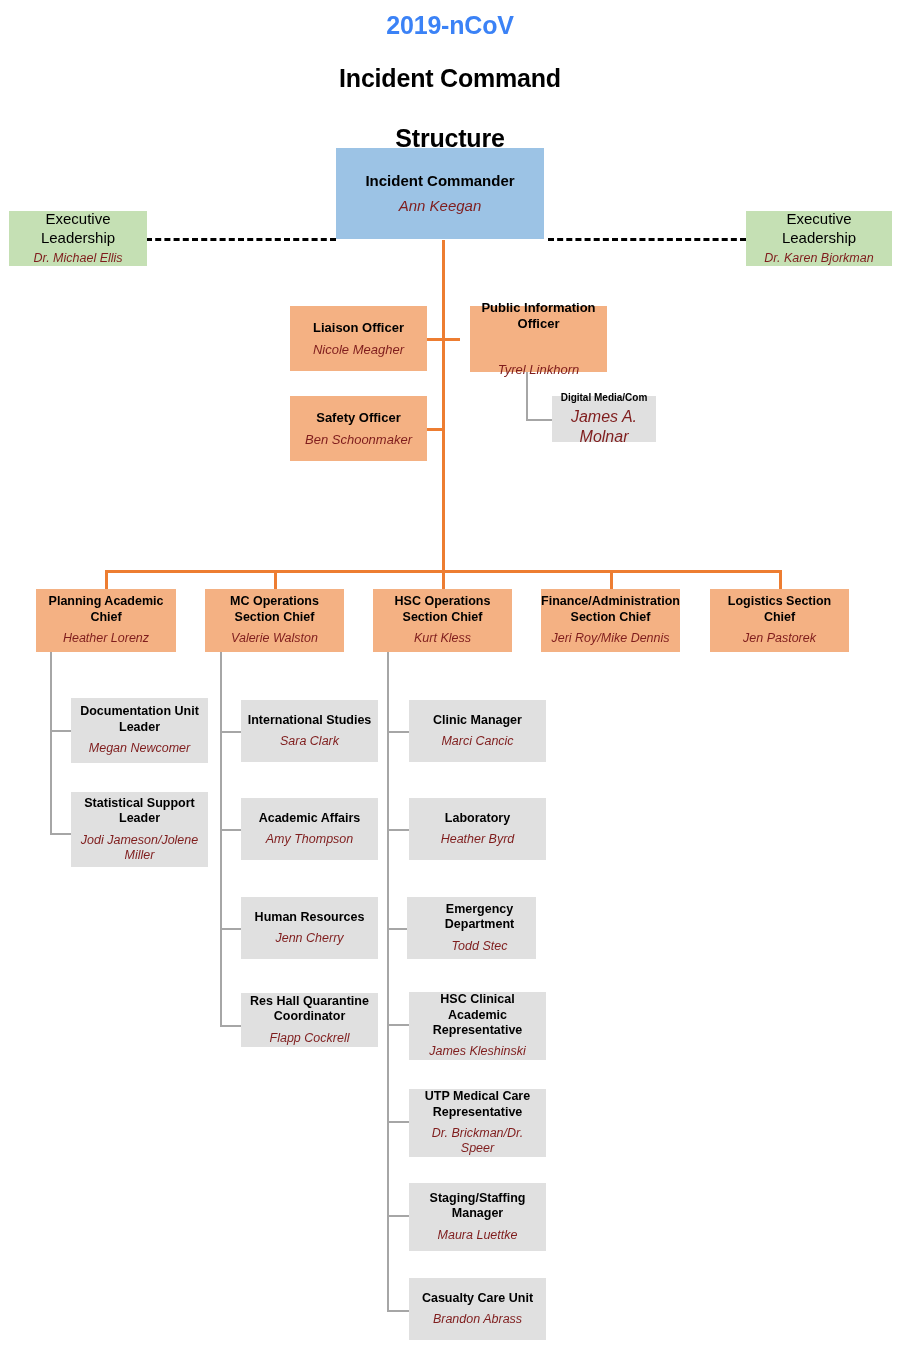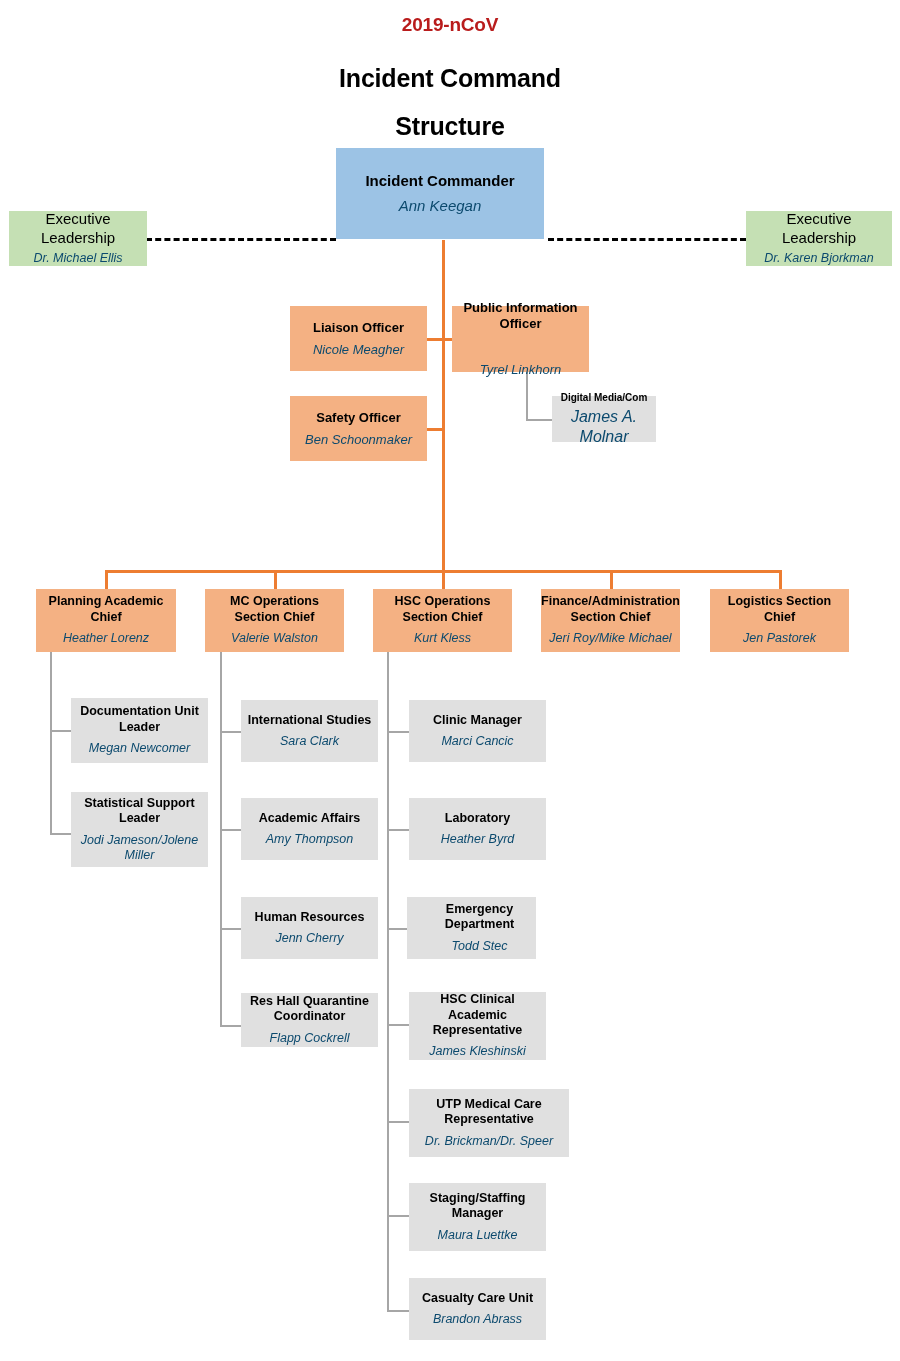--- a/index.html
+++ b/index.html
@@ -19,23 +19,23 @@
 
   
   .title-block {
     position: absolute;
     left: 0;
     top: 8px;
     width: 900px;
     text-align: center;
   }
   .title-line1 {
-    font-size: 19px;
+    font-size: 25px;
     font-weight: bold;
-    color: #b91c1c;
+    color: #3b82f6;
     line-height: 34px;
     letter-spacing: -0.2px;
   }
   .title-line2 {
     font-size: 25px;
     font-weight: bold;
     color: #000000;
     line-height: 44px;
     margin-top: 14px;
     letter-spacing: -0.2px;
@@ -52,21 +52,21 @@
     padding: 4px 6px;
     z-index: 5;
   }
   .node .role {
     font-weight: bold;
     color: #000000;
     line-height: 1.23;
   }
   .node .person {
     font-style: italic;
-    color: #0c4a6e;
+    color: #7f1d1d;
     line-height: 1.23;
     margin-top: 6px;
   }
 
   
   .blue   { background: #9cc3e5; }
   .orange { background: #f4b183; }
   .green  { background: #c5e0b4; }
   .gray   { background: #e0e0e0; }
 
@@ -103,21 +103,21 @@
   }
 </style>
 </head>
 <body>
 
 <div id="chart-root">
 
   <div class="title-block">
     <div class="title-line1">2019-nCoV</div>
     <div class="title-line2">Incident Command</div>
-    <div class="title-line2" style="margin-top:4px;">Structure</div>
+    <div class="title-line2" style="margin-top:16px;">Structure</div>
   </div>
 
   <div class="dashed-line" style="left:146px; top:238px; width:190px;"></div>
   <div class="dashed-line" style="left:548px; top:238px; width:198px;"></div>
 
   <div class="conn v-orange" style="left:442px; top:240px; height:332px;"></div>
 
   <div class="conn h-orange" style="left:415px; top:338px; width:28px;"></div>
   <div class="conn h-orange" style="left:442px; top:338px; width:18px;"></div>
 
@@ -165,21 +165,21 @@
   <div class="node green fs-exec" style="left:746px; top:211px; width:146px; height:55px;">
     <div class="role">Executive Leadership</div>
     <div class="person">Dr. Karen Bjorkman</div>
   </div>
 
   <div class="node orange fs-staff" style="left:290px; top:306px; width:137px; height:65px;">
     <div class="role">Liaison Officer</div>
     <div class="person">Nicole Meagher</div>
   </div>
 
-  <div class="node orange fs-staff" style="left:452px; top:306px; width:137px; height:66px;gap:24px;">
+  <div class="node orange fs-staff" style="left:470px; top:306px; width:137px; height:66px;gap:24px;">
     <div class="role">Public Information Officer</div>
     <div class="person">Tyrel Linkhorn</div>
   </div>
 
   <div class="node orange fs-staff" style="left:290px; top:396px; width:137px; height:65px;">
     <div class="role">Safety Officer</div>
     <div class="person">Ben Schoonmaker</div>
   </div>
 
   <div class="node gray fs-tiny" style="left:552px; top:396px; width:104px; height:46px;">
@@ -197,21 +197,21 @@
     <div class="person">Valerie Walston</div>
   </div>
 
   <div class="node orange fs-chief" style="left:373px; top:589px; width:139px; height:63px;">
     <div class="role">HSC Operations Section Chief</div>
     <div class="person">Kurt Kless</div>
   </div>
 
   <div class="node orange fs-chief" style="left:541px; top:589px; width:139px; height:63px;">
     <div class="role">Finance/Administration Section Chief</div>
-    <div class="person">Jeri Roy/Mike Michael</div>
+    <div class="person">Jeri Roy/Mike Dennis</div>
   </div>
 
   <div class="node orange fs-chief" style="left:710px; top:589px; width:139px; height:63px;">
     <div class="role">Logistics Section Chief</div>
     <div class="person">Jen Pastorek</div>
   </div>
 
   <div class="node gray fs-sub" style="left:71px; top:698px; width:137px; height:65px;">
     <div class="role">Documentation Unit Leader</div>
     <div class="person">Megan Newcomer</div>
@@ -255,21 +255,21 @@
   <div class="node gray fs-sub" style="left:407px; top:897px; width:129px; height:62px;padding-left:22px;">
     <div class="role">Emergency Department</div>
     <div class="person">Todd Stec</div>
   </div>
 
   <div class="node gray fs-sub" style="left:409px; top:992px; width:137px; height:68px;">
     <div class="role">HSC Clinical Academic Representative</div>
     <div class="person">James Kleshinski</div>
   </div>
 
-  <div class="node gray fs-sub" style="left:409px; top:1089px; width:160px; height:68px;">
+  <div class="node gray fs-sub" style="left:409px; top:1089px; width:137px; height:68px;">
     <div class="role">UTP Medical Care Representative</div>
     <div class="person">Dr. Brickman/Dr. Speer</div>
   </div>
 
   <div class="node gray fs-sub" style="left:409px; top:1183px; width:137px; height:68px;">
     <div class="role">Staging/Staffing Manager</div>
     <div class="person">Maura Luettke</div>
   </div>
 
   <div class="node gray fs-sub" style="left:409px; top:1278px; width:137px; height:62px;">

